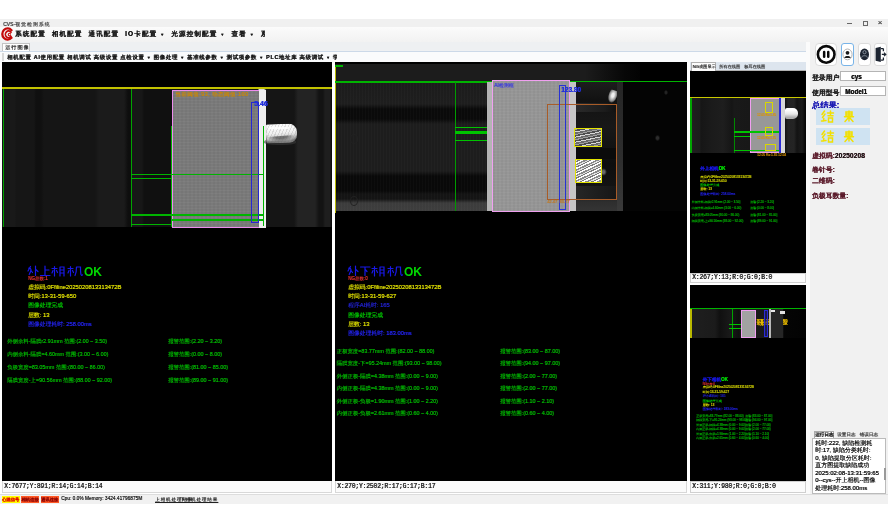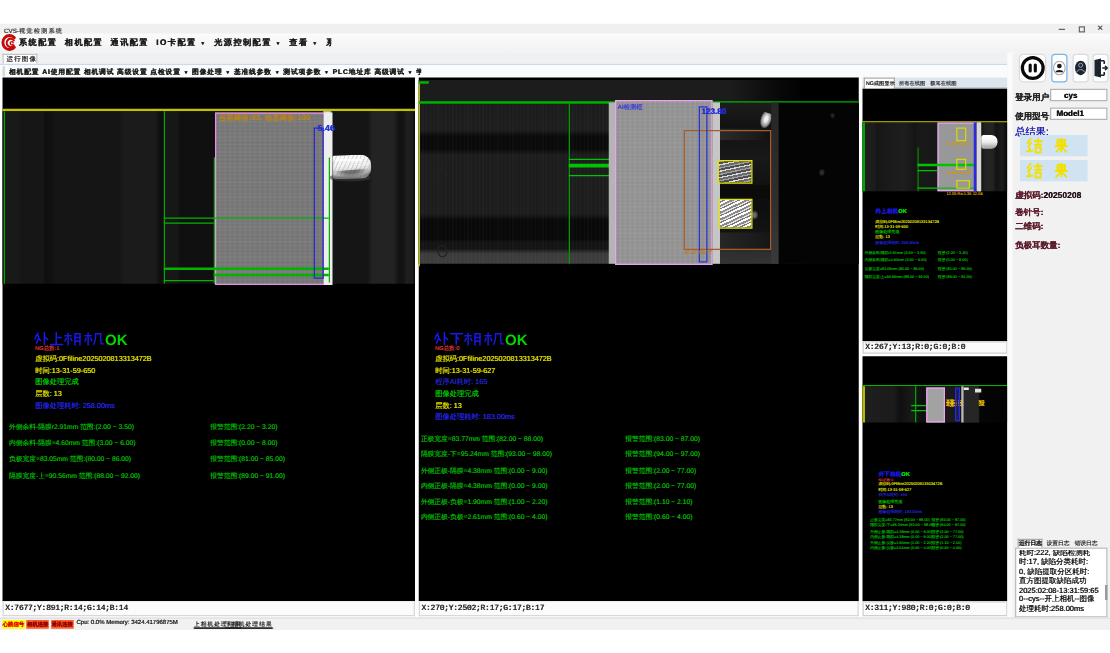--- a/index.html
+++ b/index.html
@@ -251,21 +251,21 @@
 <path d="M6.8 5.6 L9.4 5.6 M6.8 17.2 L9.4 17.2 M9.4 5.6 L9.4 8.2 M9.4 14.6 L9.4 17.2" stroke="#1c2430" stroke-width="1.3" fill="none"></path>
 <path d="M7.8 11.4 L11.6 11.4 M10 9.7 L11.8 11.4 L10 13.1" stroke="#1c2430" stroke-width="1.15" fill="none"></path>
 </svg>
 
 <div class="a" style="left:812px;top:73.2px;font-size:6.8px;font-weight:bold;font-family:'Liberation Sans',sans-serif;color:#222;text-shadow:.3px 0 0 #222">登录用户:</div>
 <div class="a" style="left:839.5px;top:70.6px;width:46.5px;height:10.6px;background:#fff;border:1px solid #b4b4b4"></div>
 <div class="a" style="left:851px;top:72.8px;font-size:6.4px;font-weight:bold;color:#111">cys</div>
 <div class="a" style="left:812px;top:88.4px;font-size:6.8px;font-weight:bold;font-family:'Liberation Sans',sans-serif;color:#222;text-shadow:.3px 0 0 #222">使用型号:</div>
 <div class="a" style="left:839.5px;top:85.8px;width:46.5px;height:10.6px;background:#fff;border:1px solid #b4b4b4"></div>
 <div class="a" style="left:845px;top:88px;font-size:6.4px;font-weight:bold;color:#111">Model1</div>
-<div class="a" style="left:812px;top:99.8px;font-size:8.2px;font-weight:normal;font-family:'Liberation Sans',sans-serif;color:#1a1ab4;text-shadow:.3px 0 0 #1a1ab4">总结果:</div>
+<div class="a" style="left:812px;top:99.8px;font-size:8.2px;font-weight:bold;font-family:'Liberation Sans',sans-serif;color:#1a1ab4;text-shadow:.3px 0 0 #1a1ab4">总结果:</div>
 <div class="a" style="left:815.5px;top:108.3px;width:54px;height:17px;background:#cfe3f2"></div>
 <div class="a" style="left:815.5px;top:128.3px;width:54px;height:17px;background:#cfe3f2"></div>
 <svg class="a" style="left:820px;top:110px" width="45" height="14" viewBox="0 0 45 14">
 <g stroke="#f2e000" stroke-width="1.5" fill="none" stroke-linecap="round">
 <path d="M4.5 1 L2 4.5 M5 4 L2.5 7.5 M1.5 11 L6 10.5 M3.8 8.5 L3.5 11"></path>
 <path d="M7.5 3 L13.5 3 M10.5 1 L10.5 5.5 M8 5.8 L13 5.8 M8.5 8 L12.5 8 L12.5 12 L8.5 12 Z"></path>
 <path d="M26 2 L32 2 L32 6 L26 6 Z M26 4 L32 4 M29 1 L29 11 M29 7 L25 11.5 M29 7 L33 11.5 M24.5 6.8 L33.5 6.8"></path>
 </g>
 </svg>
 <svg class="a" style="left:820px;top:130px" width="45" height="14" viewBox="0 0 45 14">

